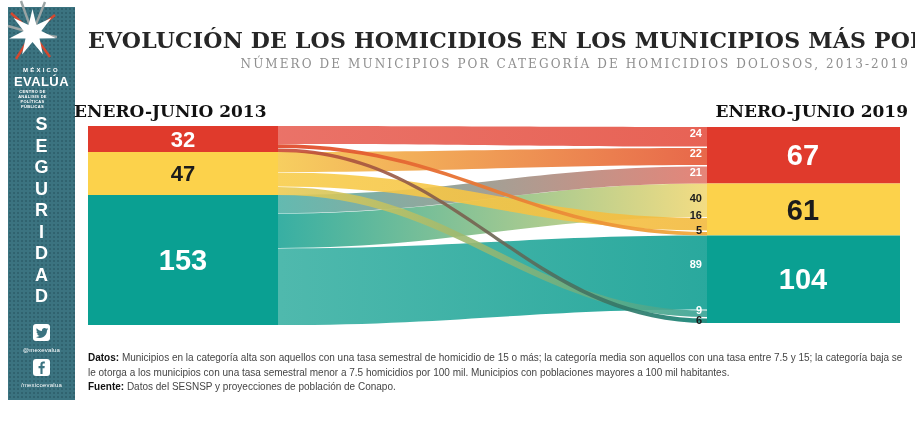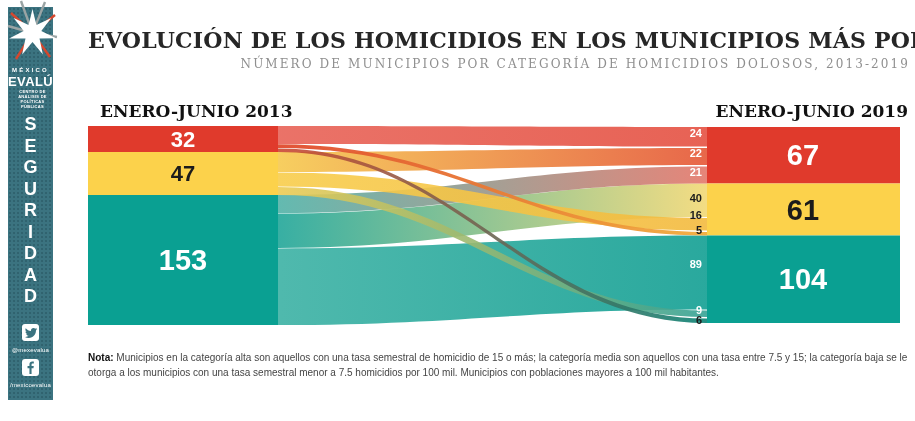--- a/index.html
+++ b/index.html
@@ -2,21 +2,21 @@
 <html><head>
 <meta charset="utf-8">
 <style>
   * { margin: 0; padding: 0; box-sizing: border-box; }
   html, body { background: #ffffff; }
   body { font-family: "Liberation Sans", sans-serif; }
   .page { position: relative; width: 915px; height: 421px; background: #fff; overflow: hidden; }
 
   
   .sidebar {
-    position: absolute; left: 8px; top: 7px; width: 45px; height: 393px;
+    position: absolute; left: 8px; top: 7px; width: 67px; height: 393px;
     background-color: #3b7380;
     background-image: radial-gradient(rgba(10,40,50,0.22) 0.8px, transparent 1px);
     background-size: 4px 4px;
   }
   .logo-star { position: absolute; left: 0; top: -6px; width: 49px; height: 66px; overflow: visible; }
   .org-small { position: absolute; top: 60px; width: 100%; text-align: center;
     color: #fff; font-size: 6px; font-weight: bold; letter-spacing: 2.2px; }
   .org-big { position: absolute; top: 67px; width: 100%; text-align: center;
     color: #fff; font-size: 13px; font-weight: bold; letter-spacing: 0.4px; }
   .org-tagline { position: absolute; top: 82px; left: 3px; width: 43px; text-align: center;
@@ -37,21 +37,21 @@
   }
   .subtitle {
     position: absolute; left: 88px; top: 57px; width: 822px;
     font-family: "DejaVu Serif", serif; font-weight: normal;
     font-size: 12px; color: #8f8f8f; letter-spacing: 2.1px; white-space: nowrap; text-align: right;
   }
 
   
   .col-header { position: absolute; top: 101px; font-family: "DejaVu Serif", serif;
     font-weight: bold; font-size: 17px; color: #111; white-space: nowrap; }
-  .col-header.left { left: 100px; }
+  .col-header.left { left: 74px; }
   .col-header.right { right: 7px; text-align: left; }
 
   
   .sankey { position: absolute; left: 85px; top: 100px; width: 830px; height: 240px; }
   .sankey text { font-family: "Liberation Sans", sans-serif; font-weight: bold; }
   .bar-value-lg { font-size: 29px; }
   .bar-value-md { font-size: 22px; }
   .flow-label { font-size: 11px; }
 
   
@@ -185,16 +185,17 @@
     <text class="flow-label" x="617" y="76" fill="#ffffff" text-anchor="end">21</text>
     <text class="flow-label" x="617" y="102" fill="#1b1b1b" text-anchor="end">40</text>
     <text class="flow-label" x="617" y="119" fill="#1b1b1b" text-anchor="end">16</text>
     <text class="flow-label" x="617" y="134" fill="#1b1b1b" text-anchor="end">5</text>
     <text class="flow-label" x="617" y="168" fill="#ffffff" text-anchor="end">89</text>
     <text class="flow-label" x="617" y="214" fill="#ffffff" text-anchor="end">9</text>
     <text class="flow-label" x="617" y="224" fill="#1b1b1b" text-anchor="end">6</text>
   </svg>
 
   <div class="notes">
-    <div><b>Nota:</b> <span>Municipios en la categoría alta son aquellos con una tasa semestral de homicidio de 15 o más; la categoría media son aquellos con una tasa entre 7.5 y 15; la categoría baja se le otorga a los municipios con una tasa semestral menor a 7.5 homicidios por 100 mil. Municipios con poblaciones mayores a 100 mil habitantes.</span></div>
+    <div><b>Datos:</b> <span>Municipios en la categoría alta son aquellos con una tasa semestral de homicidio de 15 o más; la categoría media son aquellos con una tasa entre 7.5 y 15; la categoría baja se le otorga a los municipios con una tasa semestral menor a 7.5 homicidios por 100 mil. Municipios con poblaciones mayores a 100 mil habitantes.</span></div>
+    <div><b>Fuente:</b> <span>Datos del SESNSP y proyecciones de población de Conapo.</span></div>
   </div>
 
 </div>
 
 </body></html>

